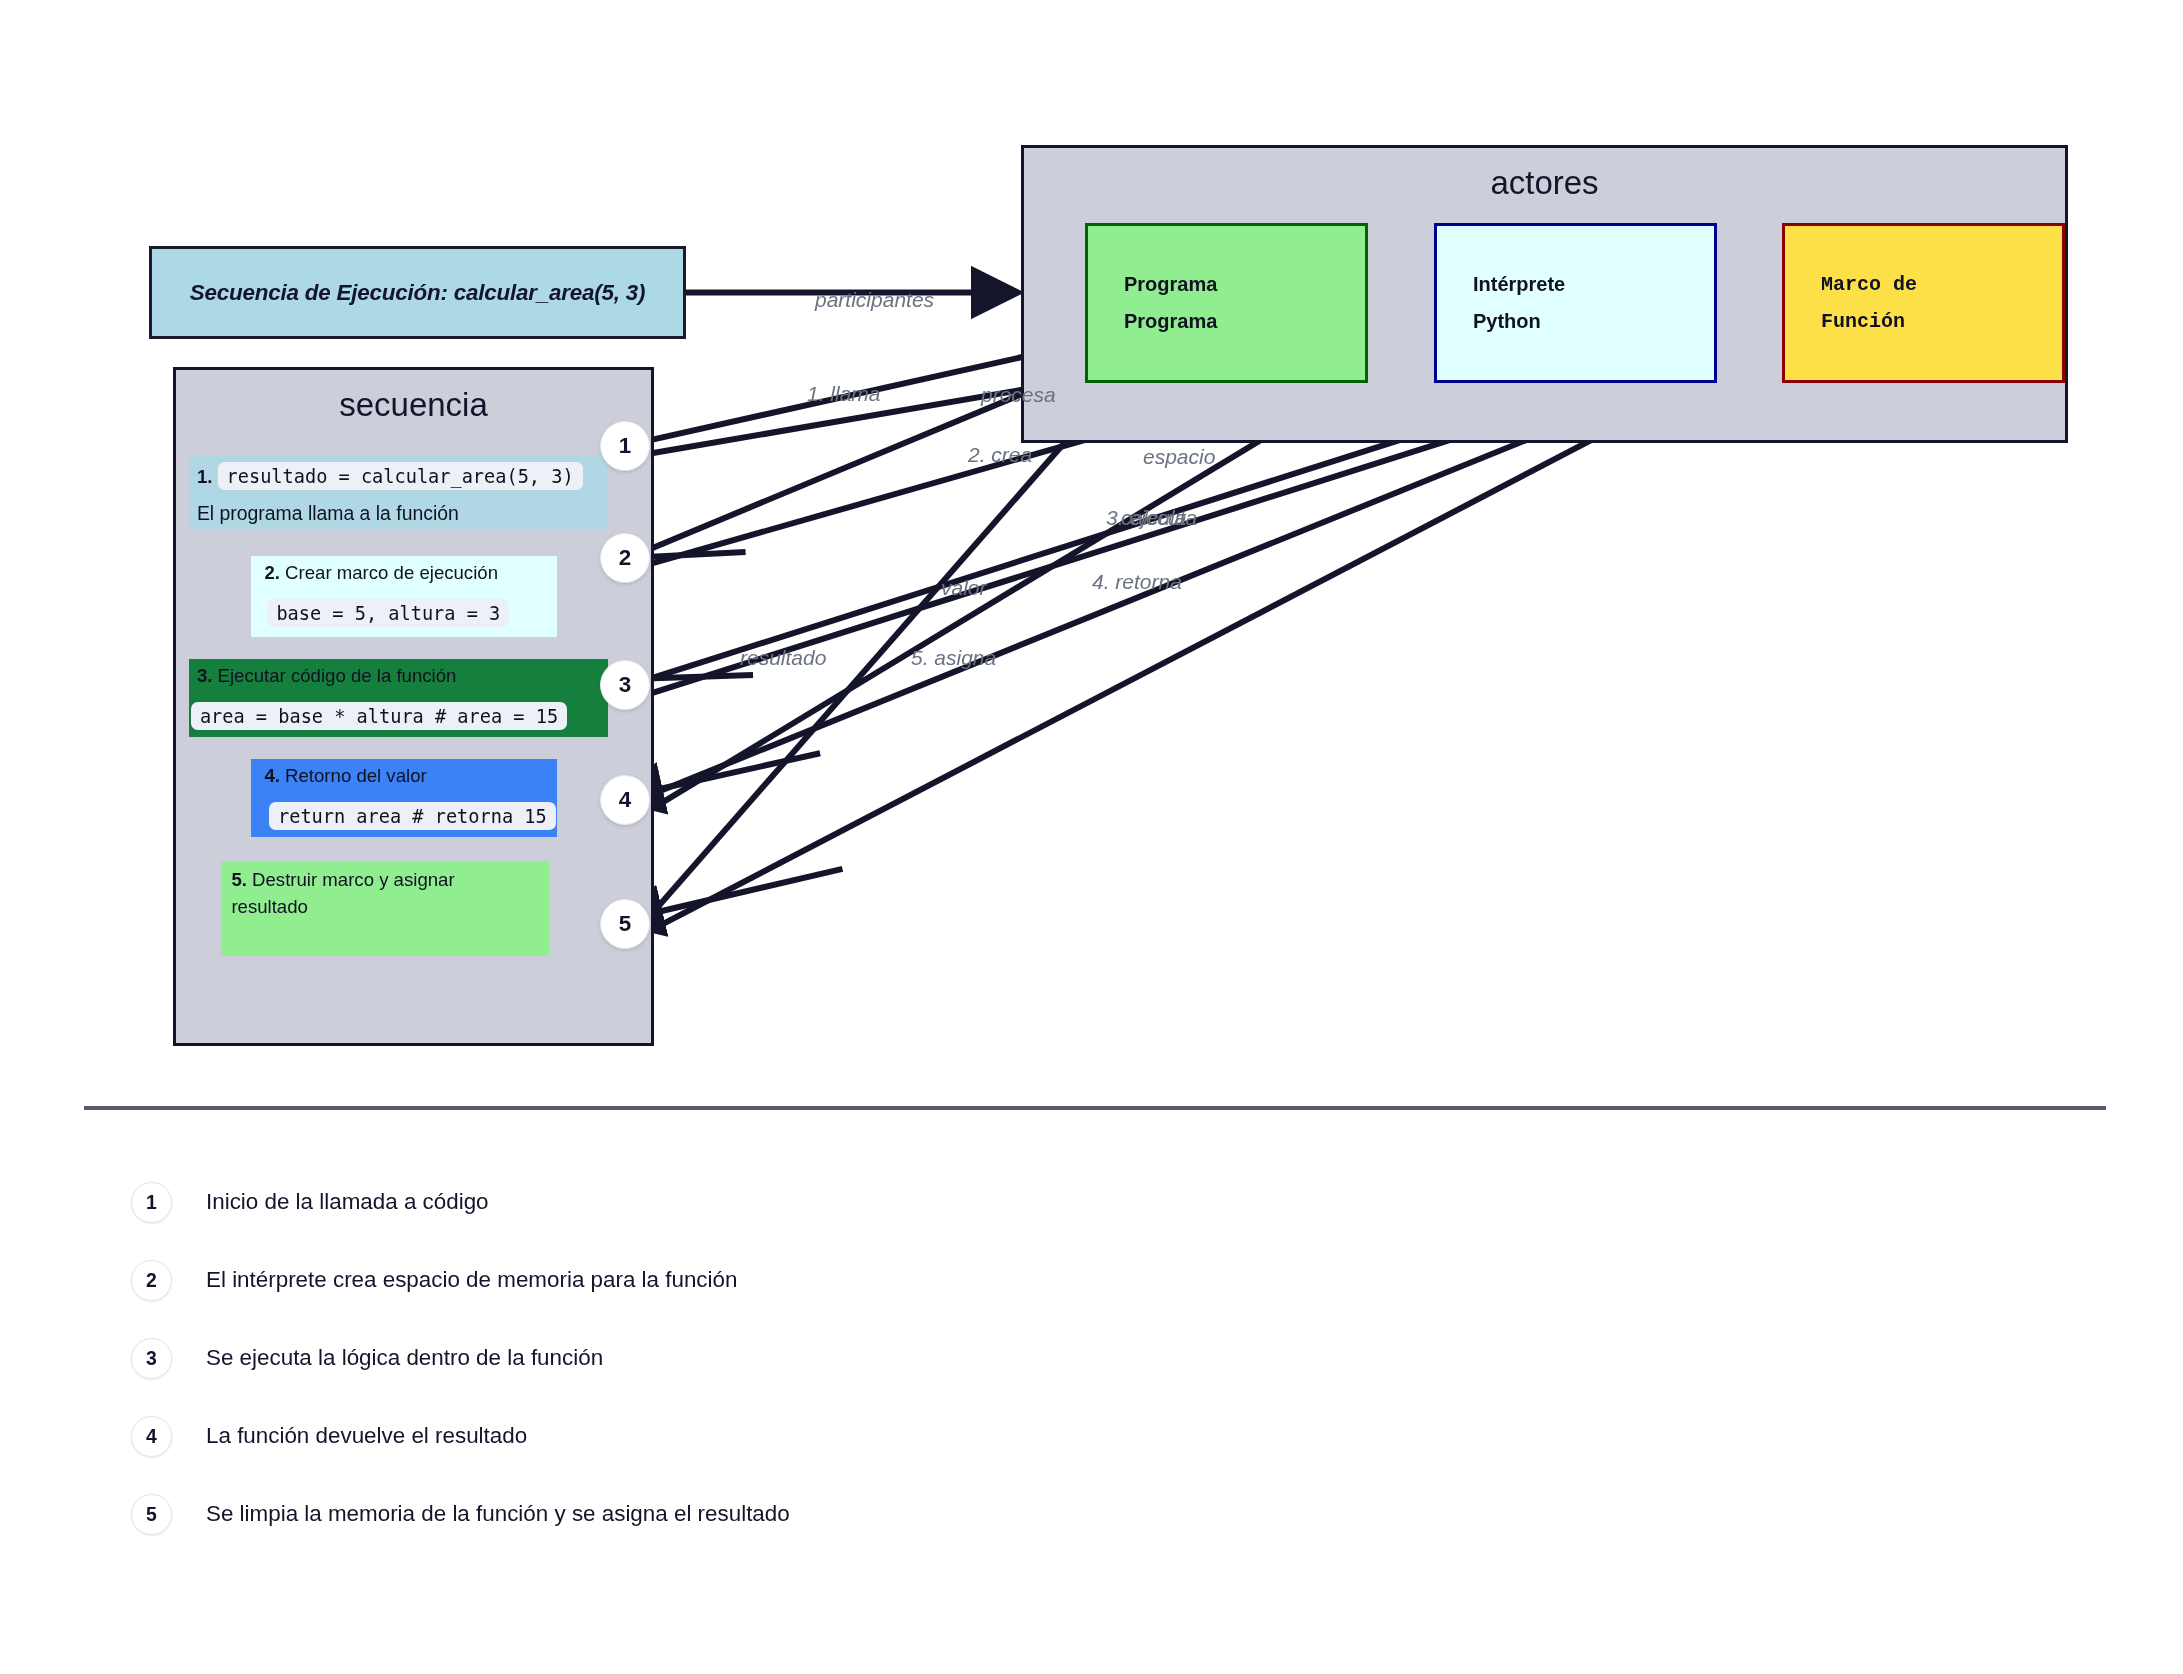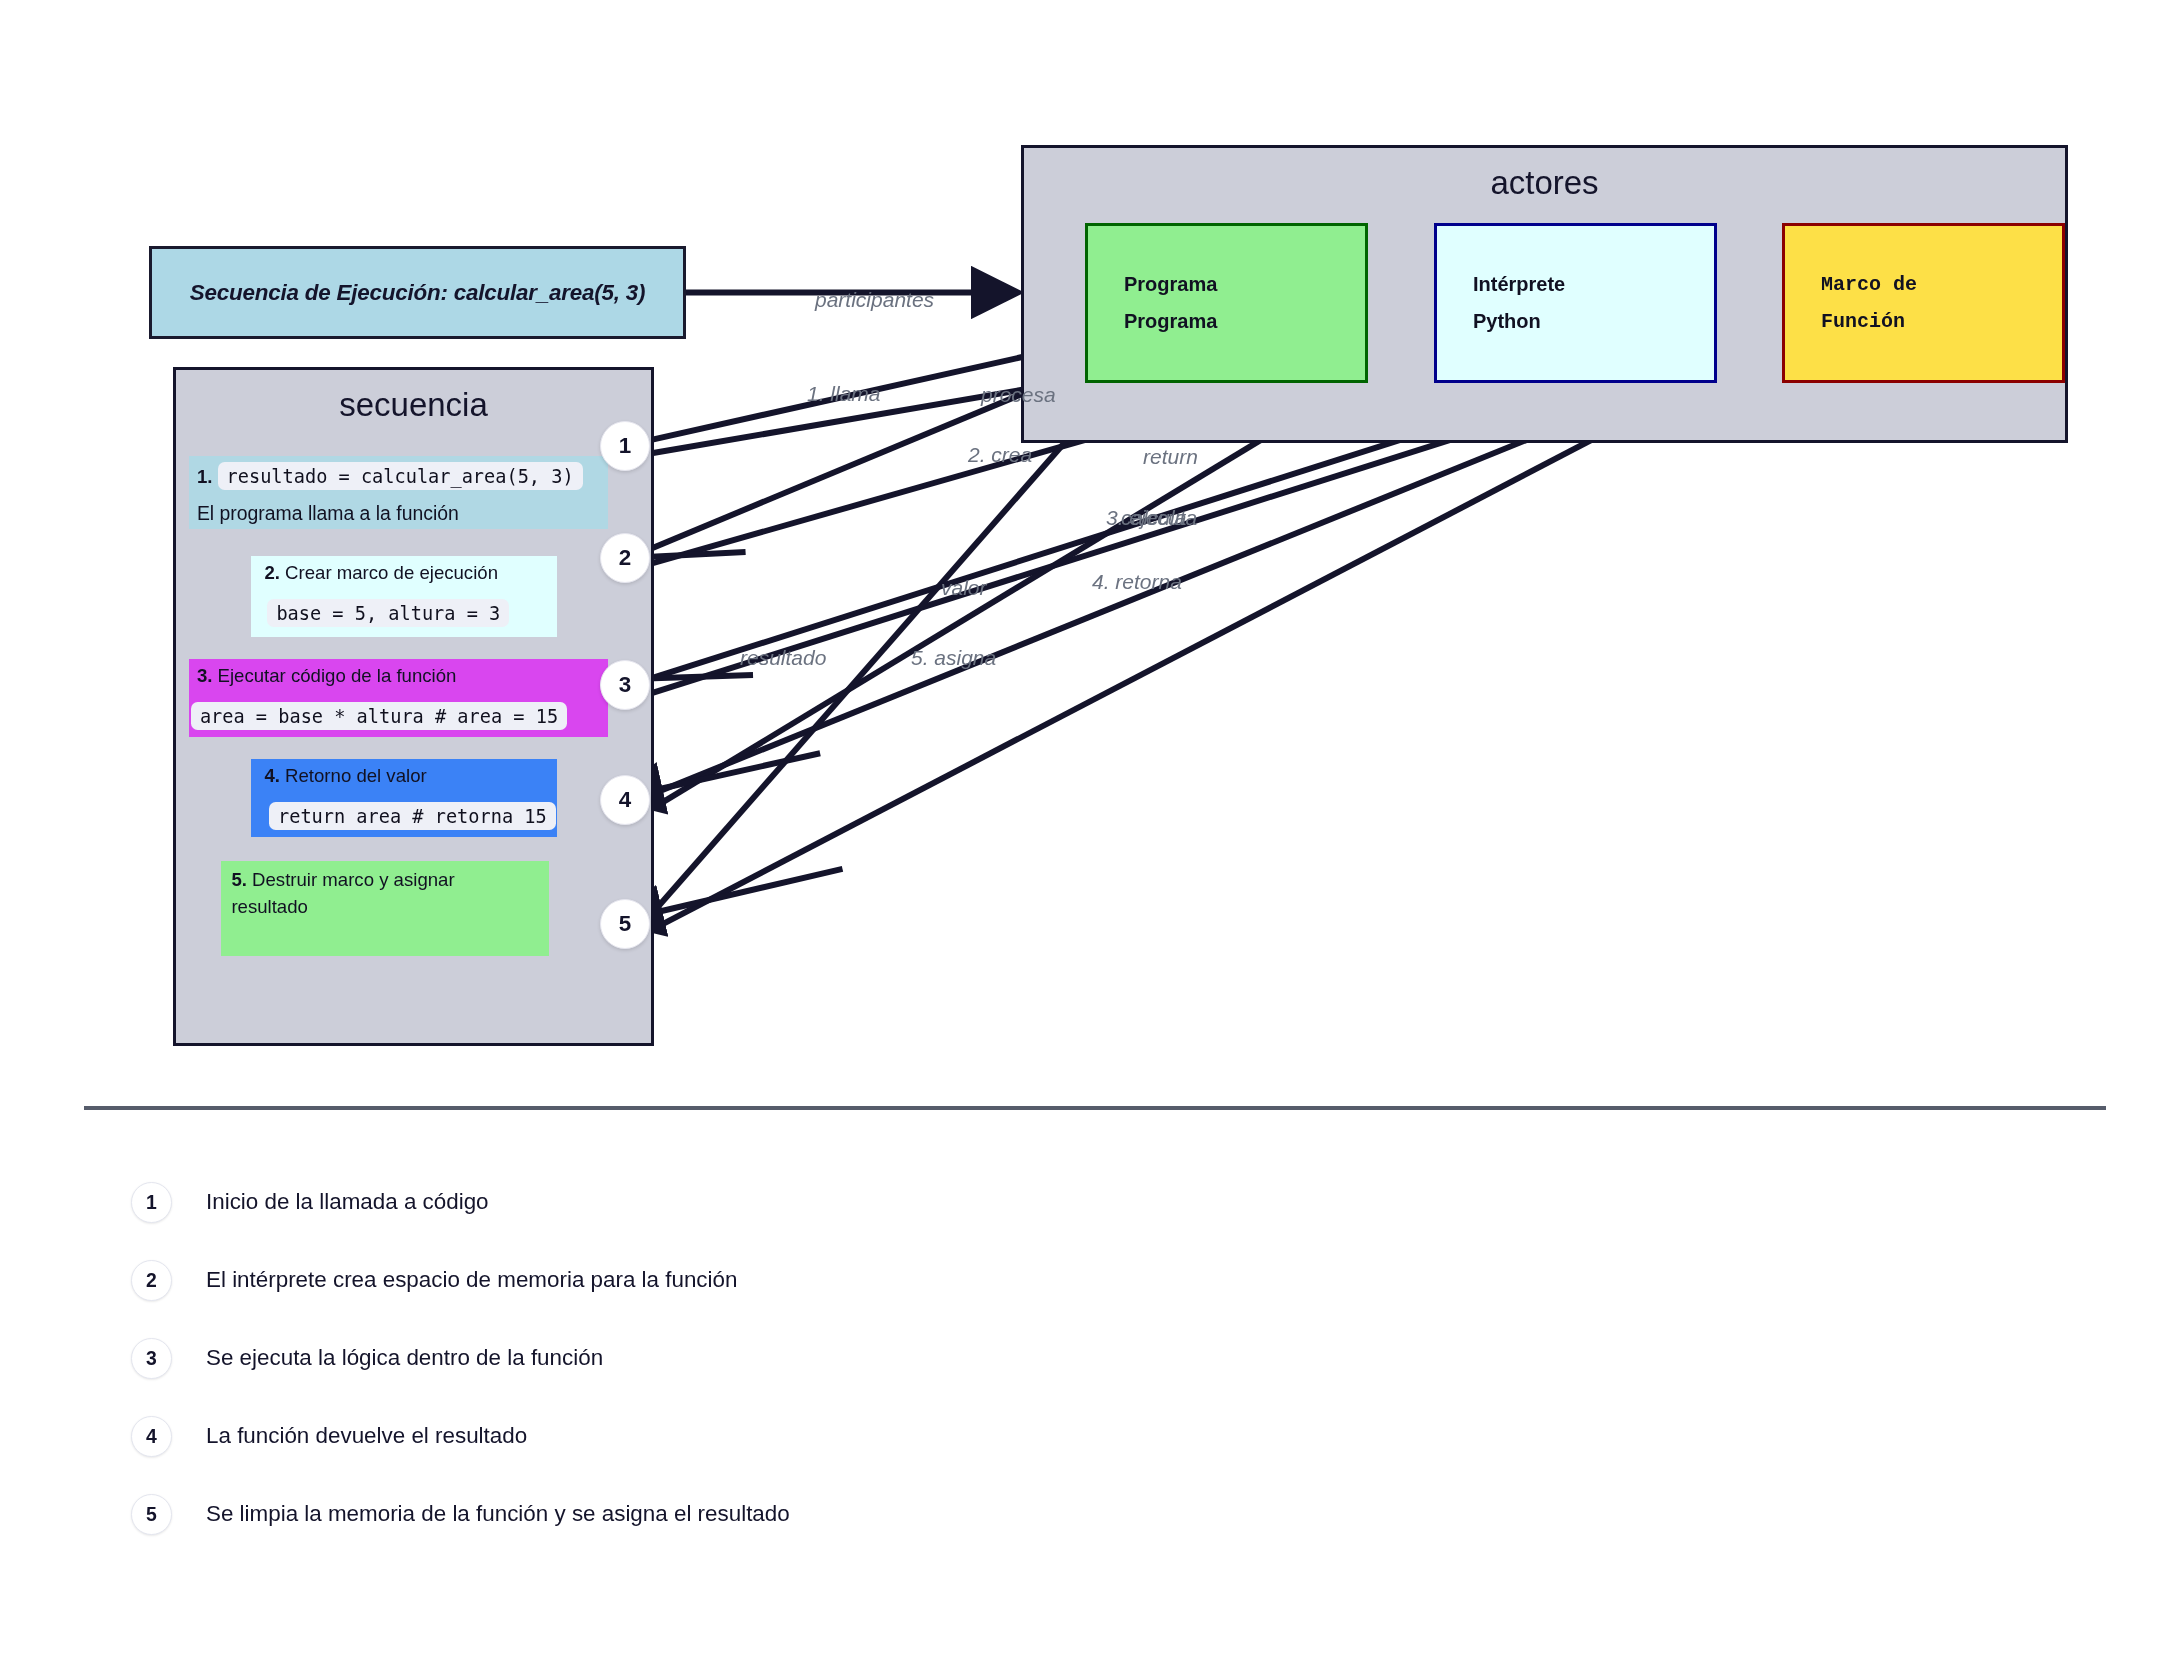--- a/index.html
+++ b/index.html
@@ -76,21 +76,21 @@
   }
   .step-desc {
     font-size: 19.4px;
     color: #111122;
     font-family: "Liberation Sans", sans-serif;
   }
 
   
   #step-1 { left: 13.4px;  top: 86px; width: 419px; height: 73px; background:#b0d8e4; }
   #step-2 { left: 75px; top: 186px; width: 306px; height: 81px; background:#e0ffff; }
-  #step-3 { left: 13.4px;  top: 289px; width: 419px; height: 78px; background:#d946ef; }
+  #step-3 { left: 13.4px;  top: 289px; width: 419px; height: 78px; background:#15803d; }
   #step-4 { left: 75px; top: 389px; width: 306px; height: 78px; background:#3b82f6; }
   #step-5 { left: 45px;  top: 491px; width: 328px; height: 95px; background:#90ee90; }
 
   
   #actores-cluster {
     left: 1021px; top: 145px; width: 1047px; height: 298px;
     background: #ccced9;
     border: 3.7px solid #14142b;
     z-index: 25;
   }
@@ -300,21 +300,21 @@
 <div class="badge" id="badge-1">1</div>
 <div class="badge" id="badge-2">2</div>
 <div class="badge" id="badge-3">3</div>
 <div class="badge" id="badge-4">4</div>
 <div class="badge" id="badge-5">5</div>
 
 <div class="edge-label" style="left:815px;top:288px;">participantes</div>
 <div class="edge-label" style="left:807px;top:382px;">1. llama</div>
 <div class="edge-label" style="left:981px;top:383px;">procesa</div>
 <div class="edge-label" style="left:968px;top:443px;">2. crea</div>
-<div class="edge-label" style="left:1143px;top:445px;">return</div>
+<div class="edge-label" style="left:1143px;top:445px;">espacio</div>
 <div class="edge-label" style="left:1106px;top:506px;">3. ejecuta</div>
 <div class="edge-label" style="left:1121px;top:506px;">calcula</div>
 <div class="edge-label" style="left:941px;top:576px;">valor</div>
 <div class="edge-label" style="left:1092px;top:570px;">4. retorna</div>
 <div class="edge-label" style="left:740px;top:646px;">resultado</div>
 <div class="edge-label" style="left:911px;top:646px;">5. asigna</div>
 
 <div id="legend-separator"></div>
 
 <div id="legend">

